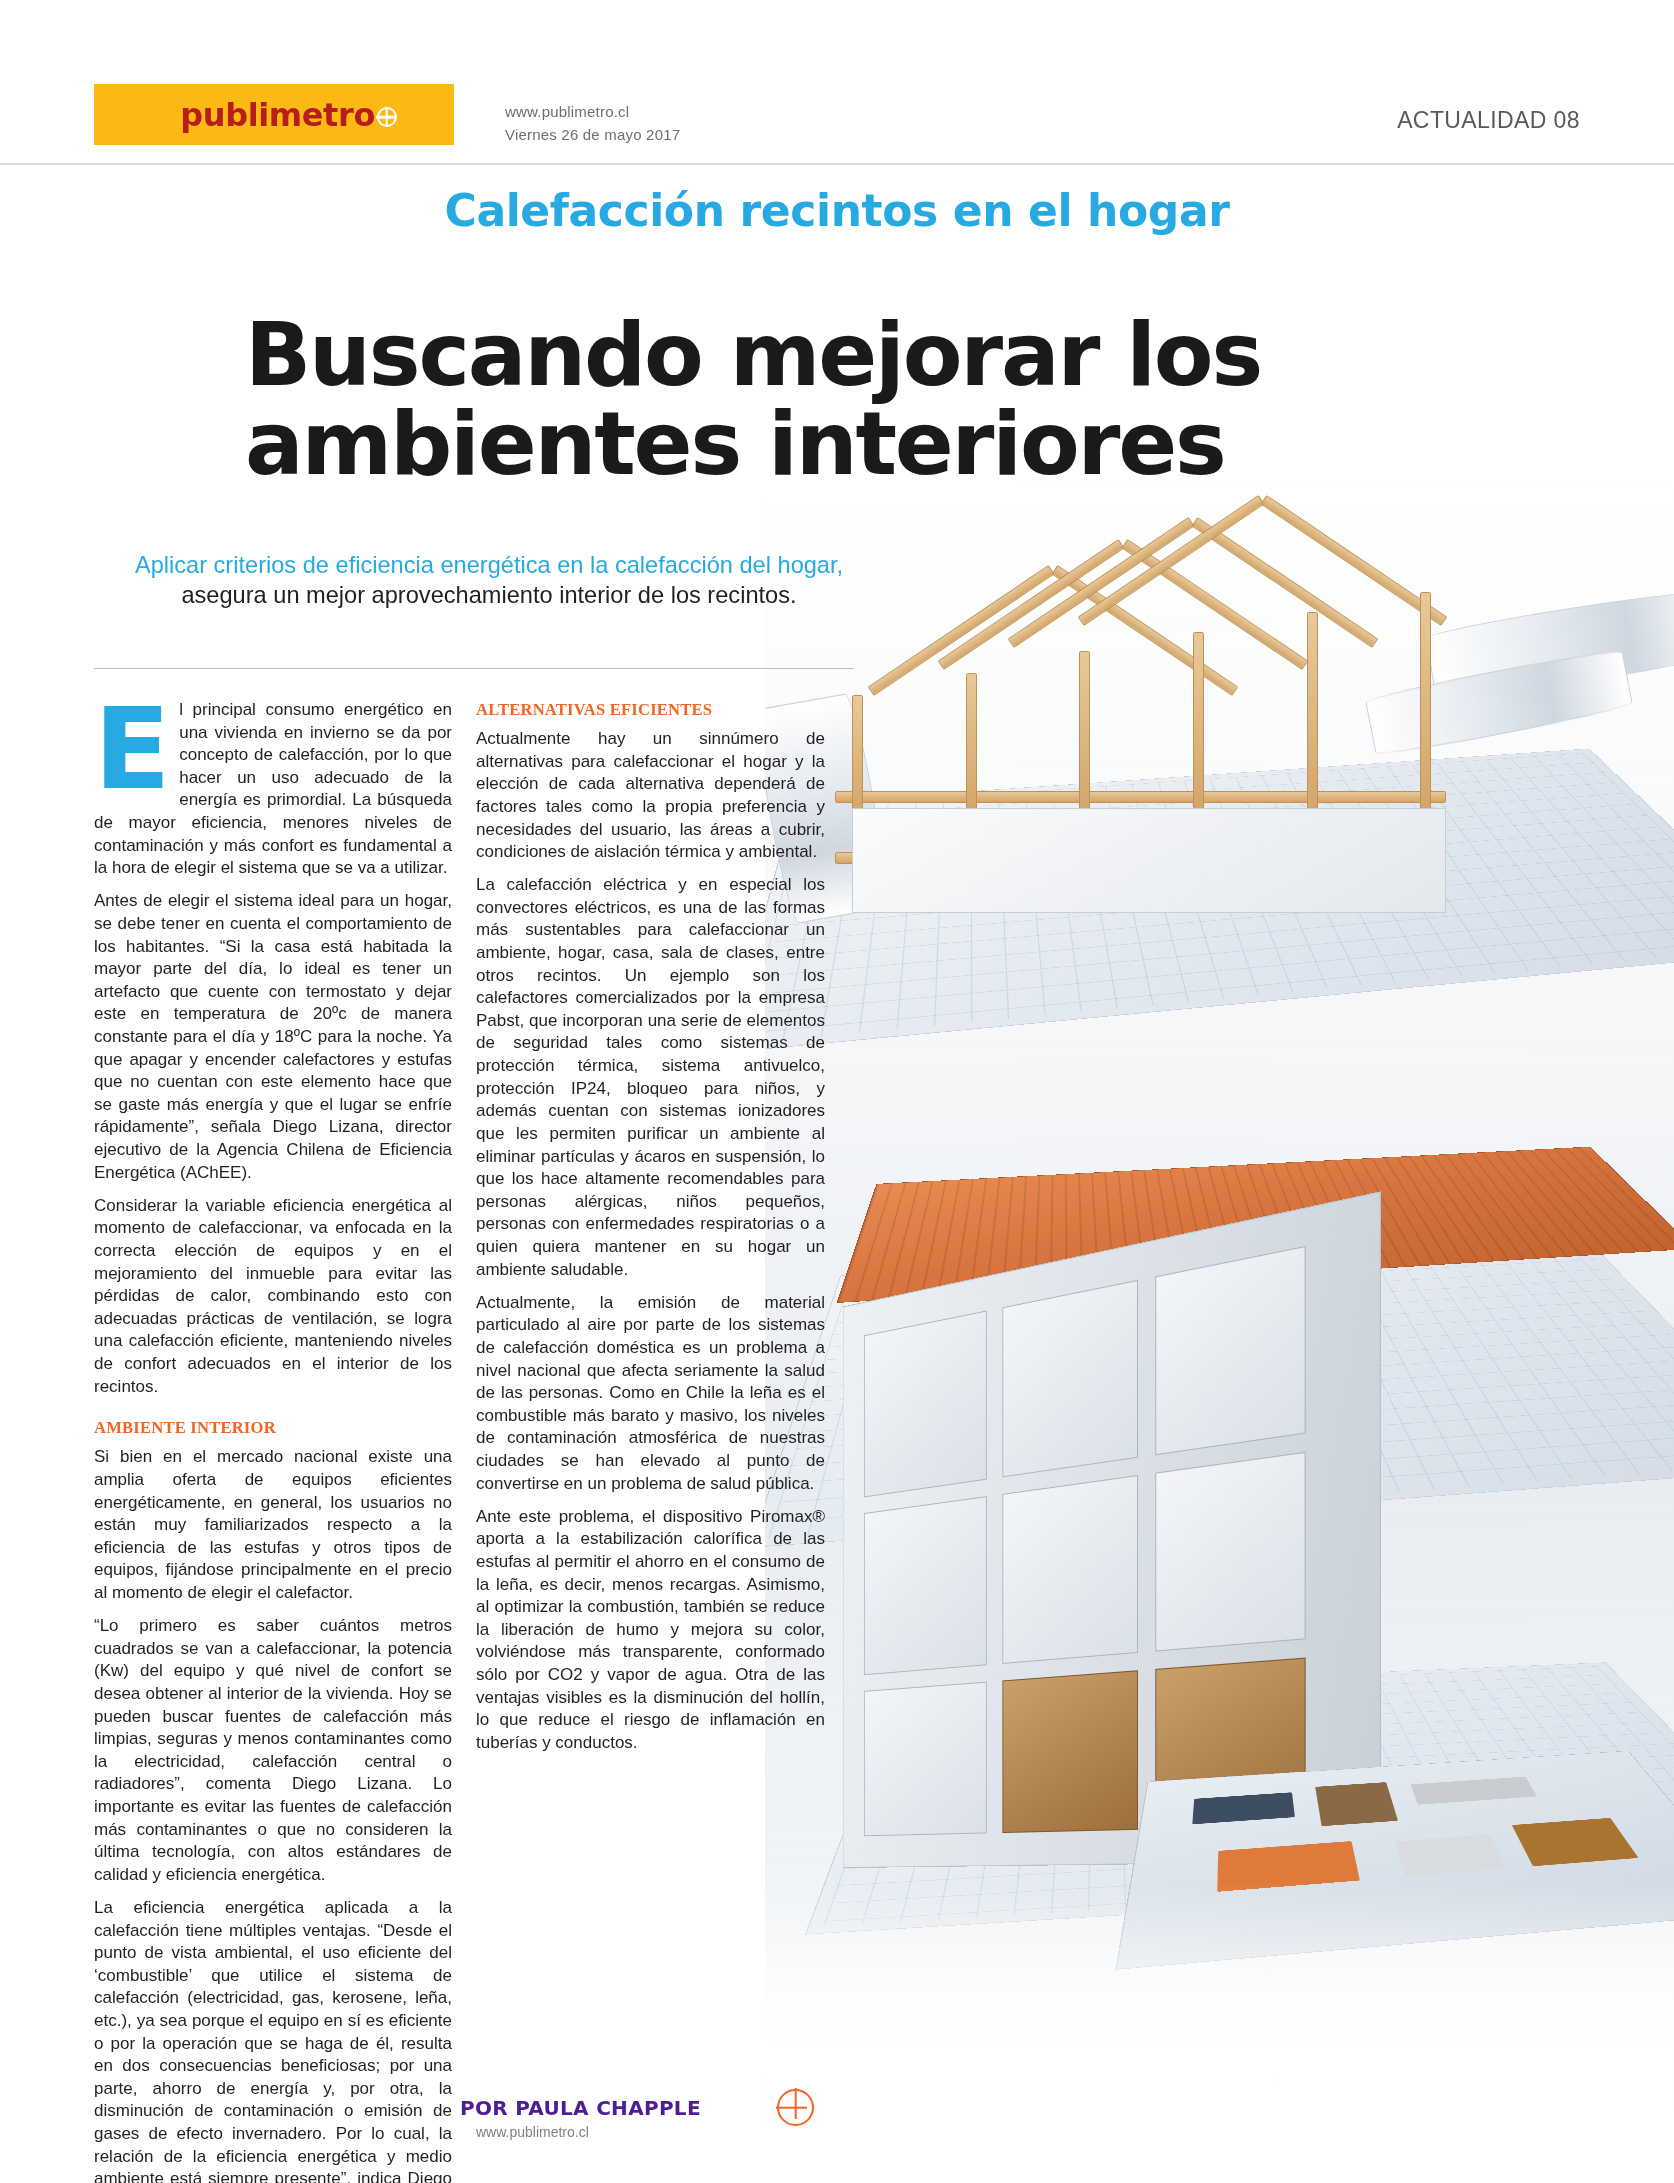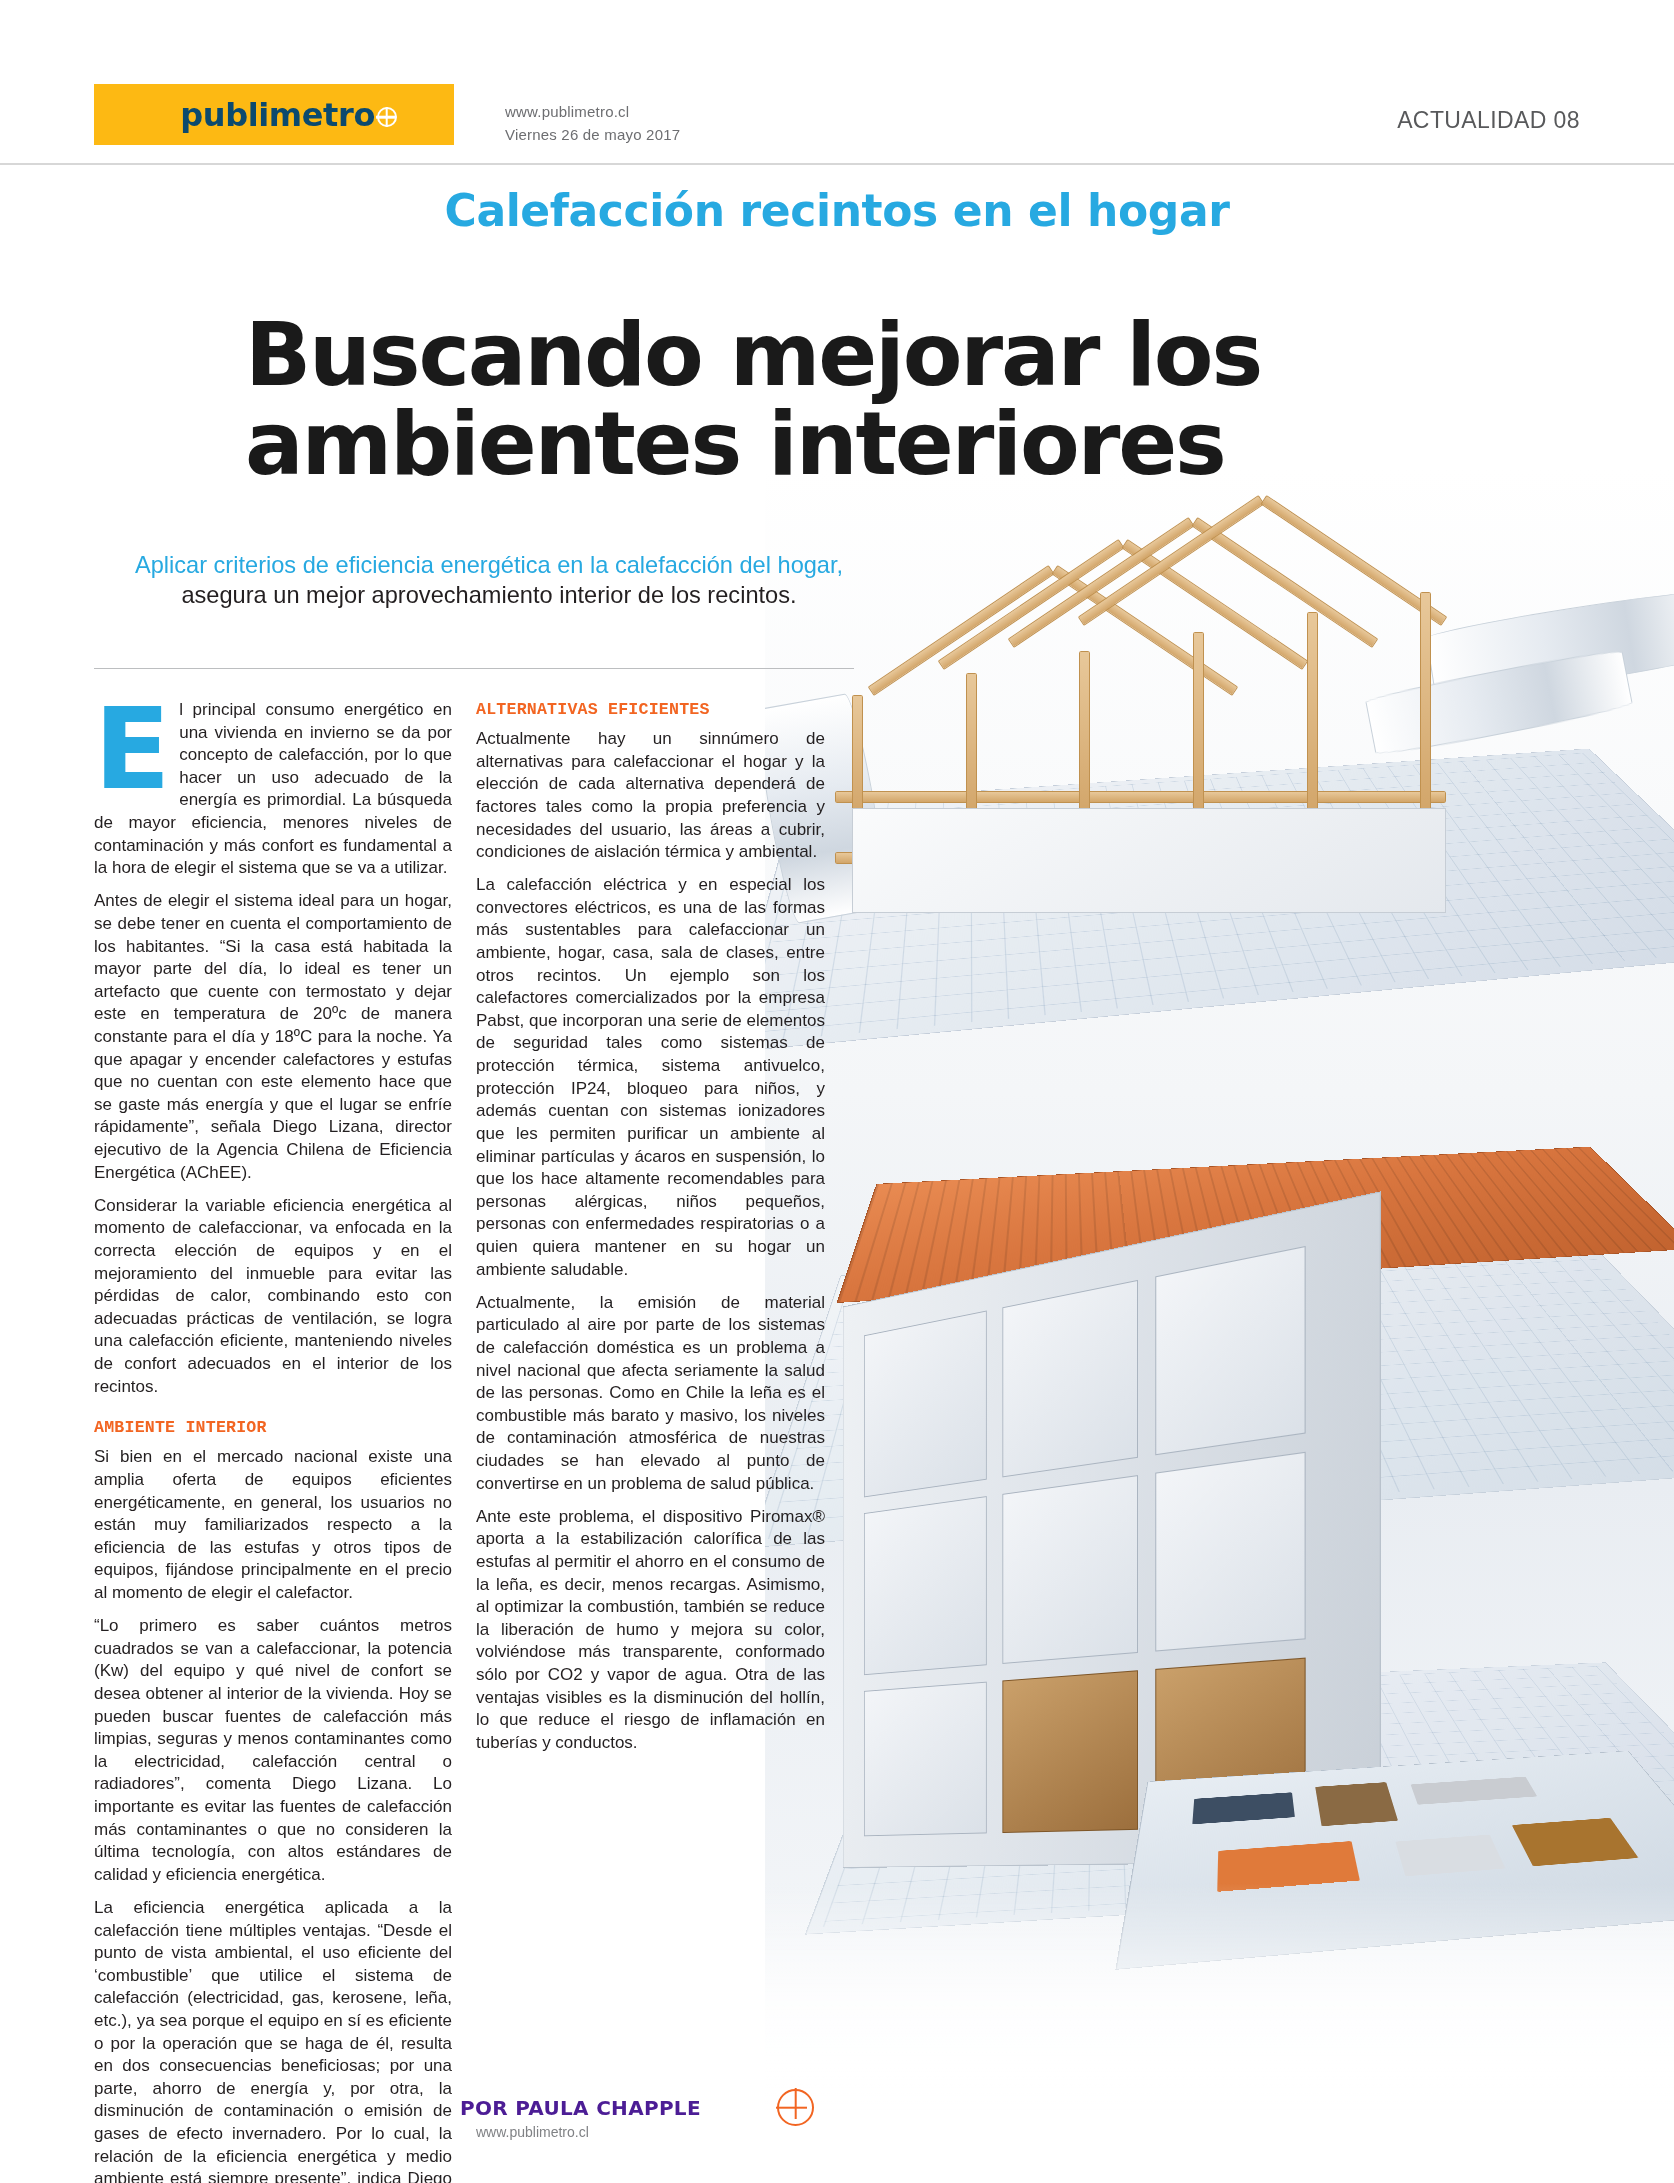--- a/index.html
+++ b/index.html
@@ -33,21 +33,21 @@
     width: 360px; height: 61px;
     background: #fdb913;
     display: flex;
     align-items: center;
     justify-content: center;
   }
   #logo-text {
     font-family: "DejaVu Sans", sans-serif;
     font-size: 32px;
     font-weight: 700;
-    color: #0c4a6e;
+    color: #b91c1c;
     letter-spacing: -0.4px;
     white-space: nowrap;
     margin-left: 29px;
   }
   #logo-globe {
     display: inline-block;
     width: 20px; height: 20px;
     border-radius: 50%;
     border: 2.6px solid #ffffff;
     position: relative;
@@ -245,21 +245,21 @@
     font-size: 17px;
     line-height: 1.33;
     color: #231f20;
     text-align: justify;
   }
   #col1 { left: 94px; }
   #col2 { left: 476px; width: 349px; }
 
   .col p { margin: 0 0 10.5px 0; }
   .subhead {
-    font-family: Liberation Mono, monospace;
+    font-family: Liberation Serif, serif;
     font-size: 16.6px;
     font-weight: 700;
     color: #f26522;
     letter-spacing: 0.2px;
     margin: 19px 0 7px 0;
     text-align: left;
   }
   #dropcap {
     float: left;
     font-family: "DejaVu Sans", sans-serif;

